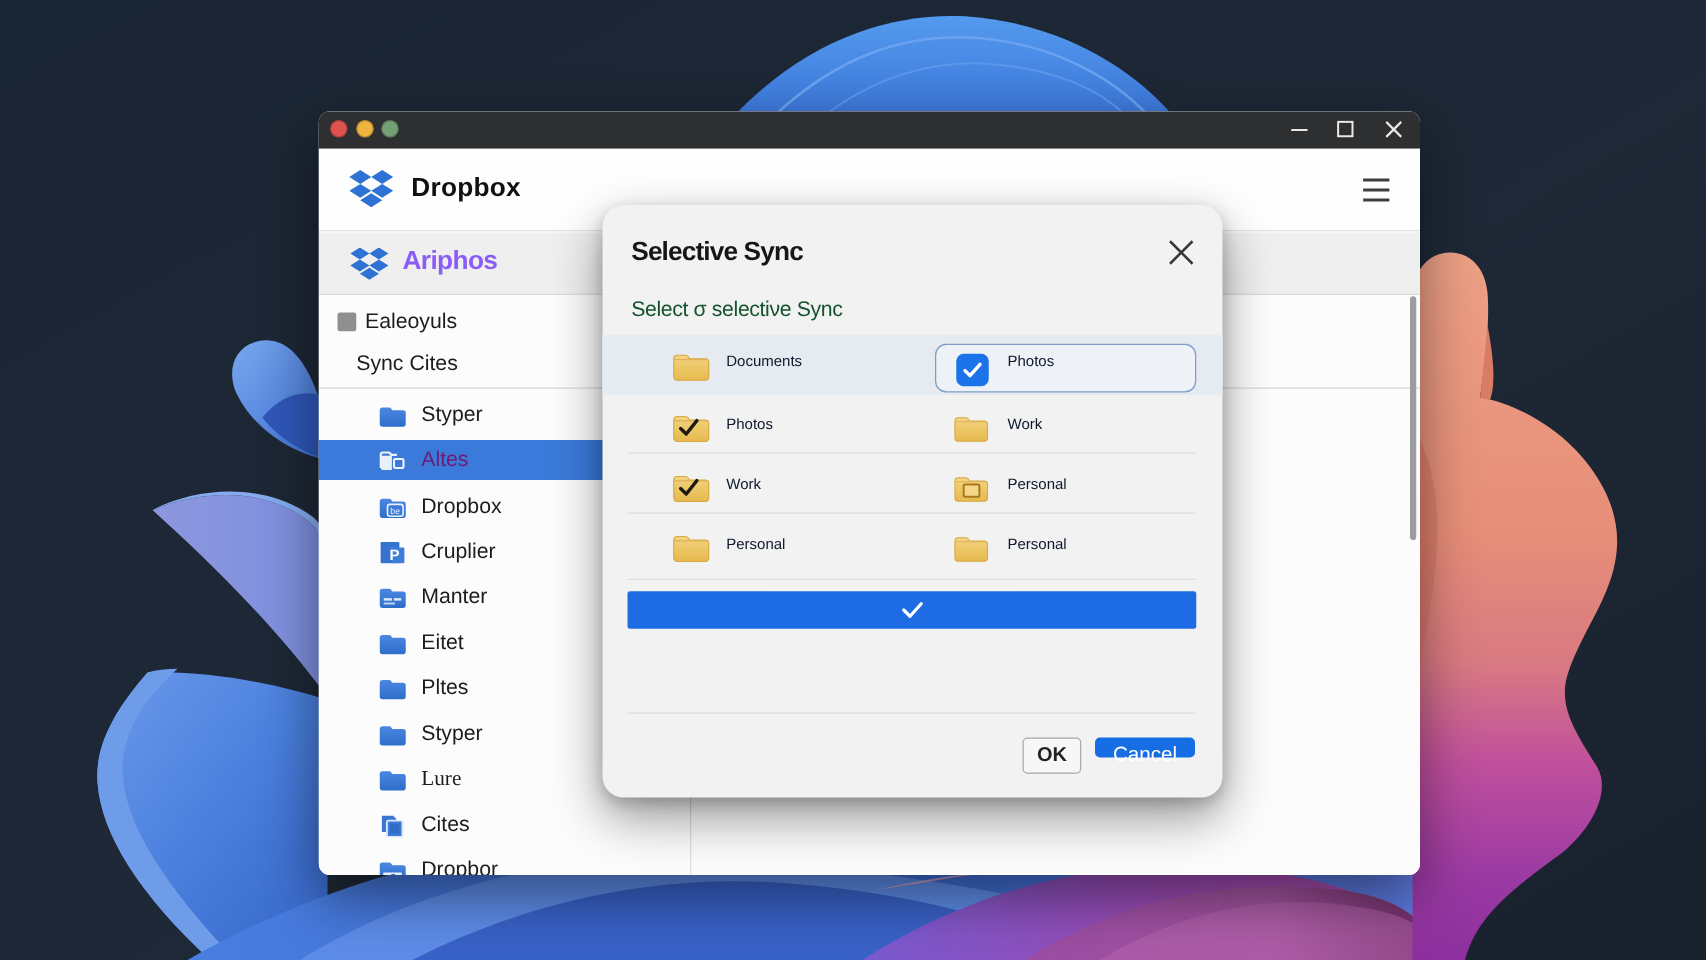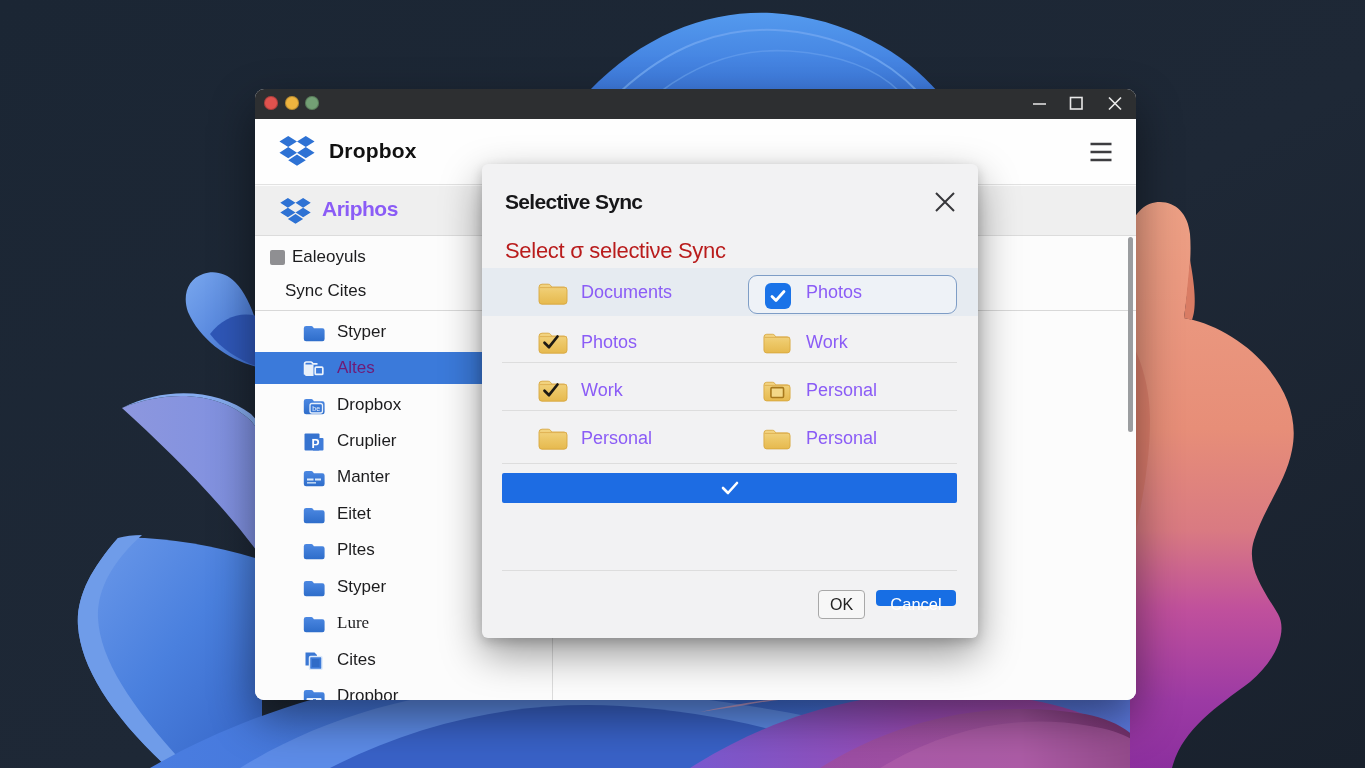--- a/index.html
+++ b/index.html
@@ -14,29 +14,29 @@
   #hdr-title { position:absolute; left:74px; top:20px; font-size:21px; font-weight:bold; color:#111; letter-spacing:.2px; }
   #ariphos { position:absolute; left:0; top:97px; width:100%; height:50px; background:#efefef; border-bottom:1px solid #dcdcdc; }
   #ariphos-title { position:absolute; left:67px; top:11px; font-size:21px; font-weight:bold; color:#8b5cf6; letter-spacing:-0.5px; }
   #content { position:absolute; left:0; top:148px; width:100%; height:463px; background:#fcfcfc; }
   .sideitem { position:absolute; font-size:17px; color:#1c1c1e; }
   #hdivider { position:absolute; left:0; top:73px; width:100%; height:1px; background:#d8d8d8; }
   #vdivider { position:absolute; left:297px; top:74px; width:1px; height:389px; background:#dcdcdc; }
   #altes-row { position:absolute; left:0; top:115px; width:297px; height:32px; background:#3b7ada; }
   #scrollbar { position:absolute; left:873px; top:0px; width:5px; height:195px; background:#9b9da0; border-radius:3px; }
   
-  #dialog { position:absolute; left:482px; top:164px; width:496px; height:474px; background:#f2f2f3; border-radius:6px; box-shadow:0 16px 40px rgba(0,0,0,.40), 0 4px 12px rgba(0,0,0,.18); }
+  #dialog { position:absolute; left:482px; top:164px; width:496px; height:474px; background:#f2f2f3; border-radius:17px; box-shadow:0 16px 40px rgba(0,0,0,.40), 0 4px 12px rgba(0,0,0,.18); }
   #dlg-title { position:absolute; left:23px; top:26px; font-size:21px; font-weight:bold; color:#161618; letter-spacing:-0.7px; }
-  #dlg-sub { position:absolute; left:23px; top:74px; font-size:22px; color:#b91c1c; letter-spacing:-0.3px; }
+  #dlg-sub { position:absolute; left:23px; top:74px; font-size:17px; color:#14532d; letter-spacing:-0.3px; }
   #row1 { position:absolute; left:0; top:104px; width:496px; height:48px; background:#e6ebf1; }
   .sep { position:absolute; left:20px; width:455px; height:1px; background:#dddddd; }
-  .dtext { position:absolute; font-size:18px; color:#8b5cf6; }
+  .dtext { position:absolute; font-size:12px; color:#0f172a; }
   #focusbox { position:absolute; left:266px; top:111px; width:209px; height:39px; border:1.4px solid #7e9dc6; border-radius:9px; background:#eef2f7; }
   #bluebar { position:absolute; left:20px; top:309px; width:455px; height:30px; background:#1d6ce3; border-radius:2px; }
-  #okbtn { position:absolute; left:336px; top:426px; width:47px; height:29px; background:#f7f7f7; border:1px solid #a8a8a8; border-radius:4px; font-size:16px; color:#222; text-align:center; line-height:27px; }
+  #okbtn { position:absolute; left:336px; top:426px; width:47px; height:29px; background:#f7f7f7; border:1px solid #a8a8a8; border-radius:4px; font-size:16px; color:#222; text-align:center; line-height:27px;font-weight:bold; }
   #cancelbtn { position:absolute; left:394px; top:426px; width:80px; height:16px; background:#176ee4; border-radius:4px; font-size:16.5px; color:#fff; text-align:center; line-height:29px; }
 </style>
 </head>
 <body>
 <div id="stage">
   <svg width="0" height="0" style="position:absolute">
     <defs>
       <linearGradient id="yf" x1="0" y1="0" x2="0" y2="1">
         <stop offset="0" stop-color="#f3d584"></stop>
         <stop offset=".45" stop-color="#edc868"></stop>

